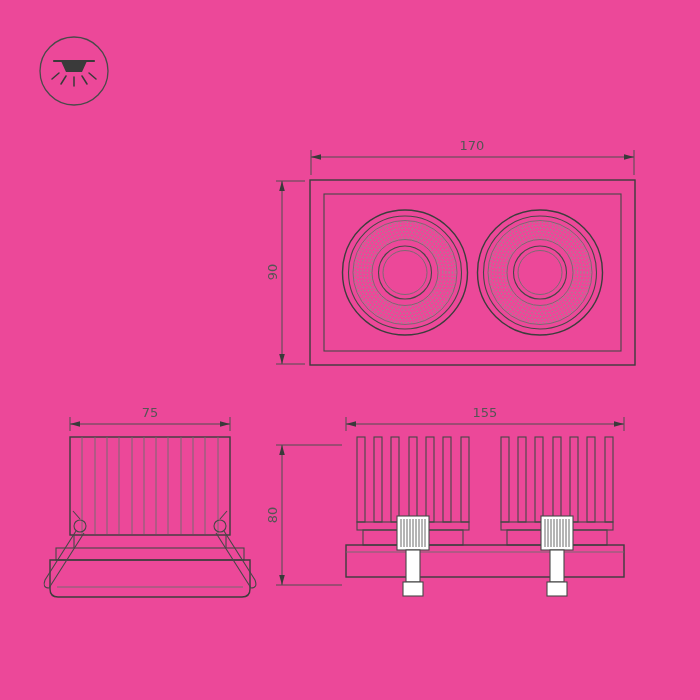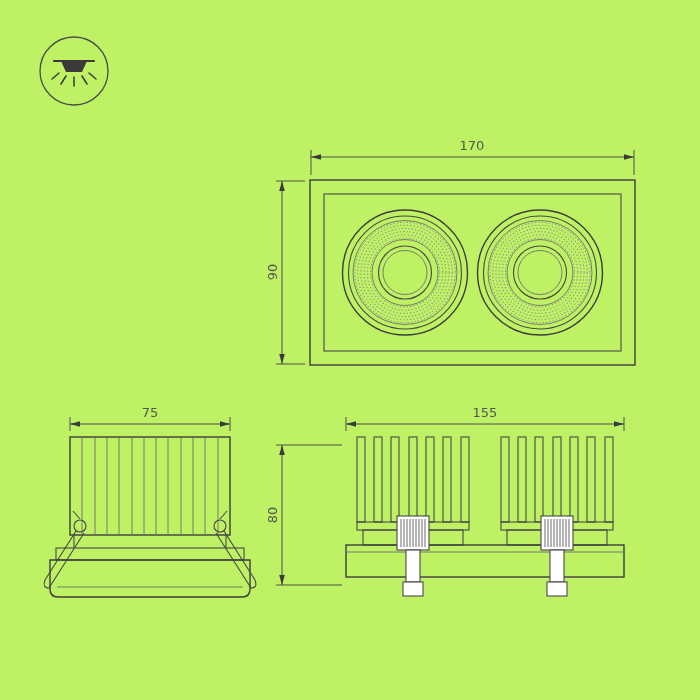--- a/index.html
+++ b/index.html
@@ -1,16 +1,16 @@
 <!DOCTYPE html>
 <html><head>
 <meta charset="utf-8">
 <style>
   html,body{margin:0;padding:0;background:#ffffff;}
-  .canvas{width:700px;height:700px;background:#bef264;position:relative;overflow:hidden;}
+  .canvas{width:700px;height:700px;background:#ec4899;position:relative;overflow:hidden;}
   svg{display:block;}
   .ln{fill:none;stroke:#3d3d3d;stroke-width:1.4;}
   .ln-mid{fill:none;stroke:#474747;stroke-width:1.1;}
   .ln-thin{fill:none;stroke:#6e6e6e;stroke-width:0.9;}
   .tex{fill:none;stroke:#929292;stroke-width:1.1;}
   .panel{fill:#ffffff;stroke:#474747;stroke-width:1.1;}
   .dim{stroke:#4f4f4f;stroke-width:1;fill:none;}
   .arrow{fill:#3a3a3a;stroke:none;}
   .hatch{stroke:#6a6a6a;stroke-width:1;}
   .dark{fill:#3a3a3a;stroke:none;}

